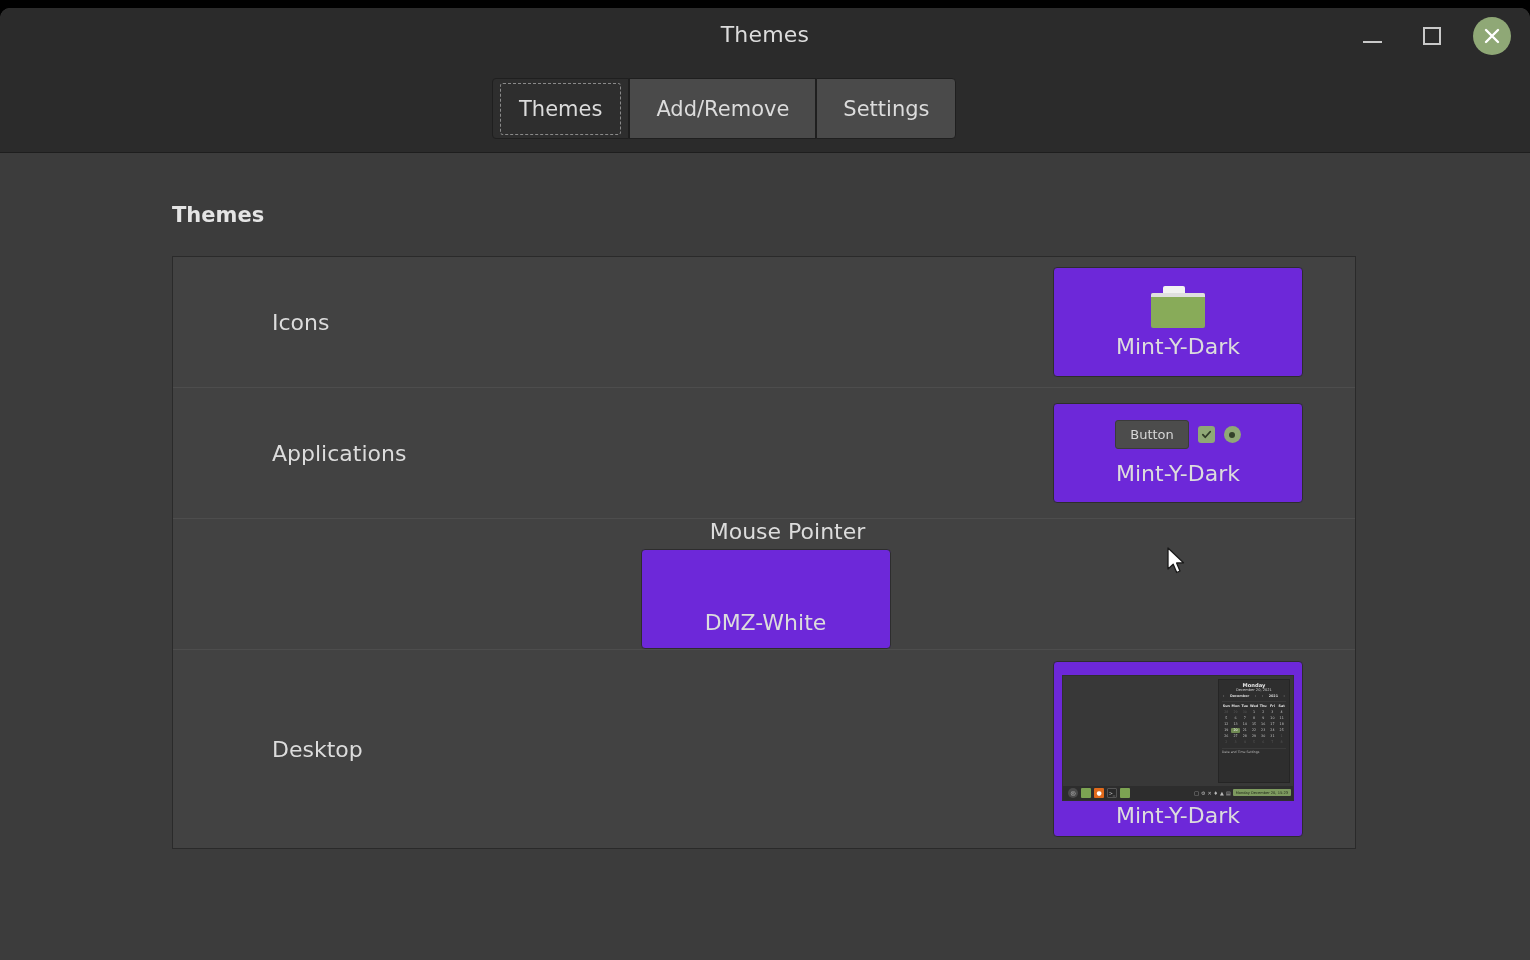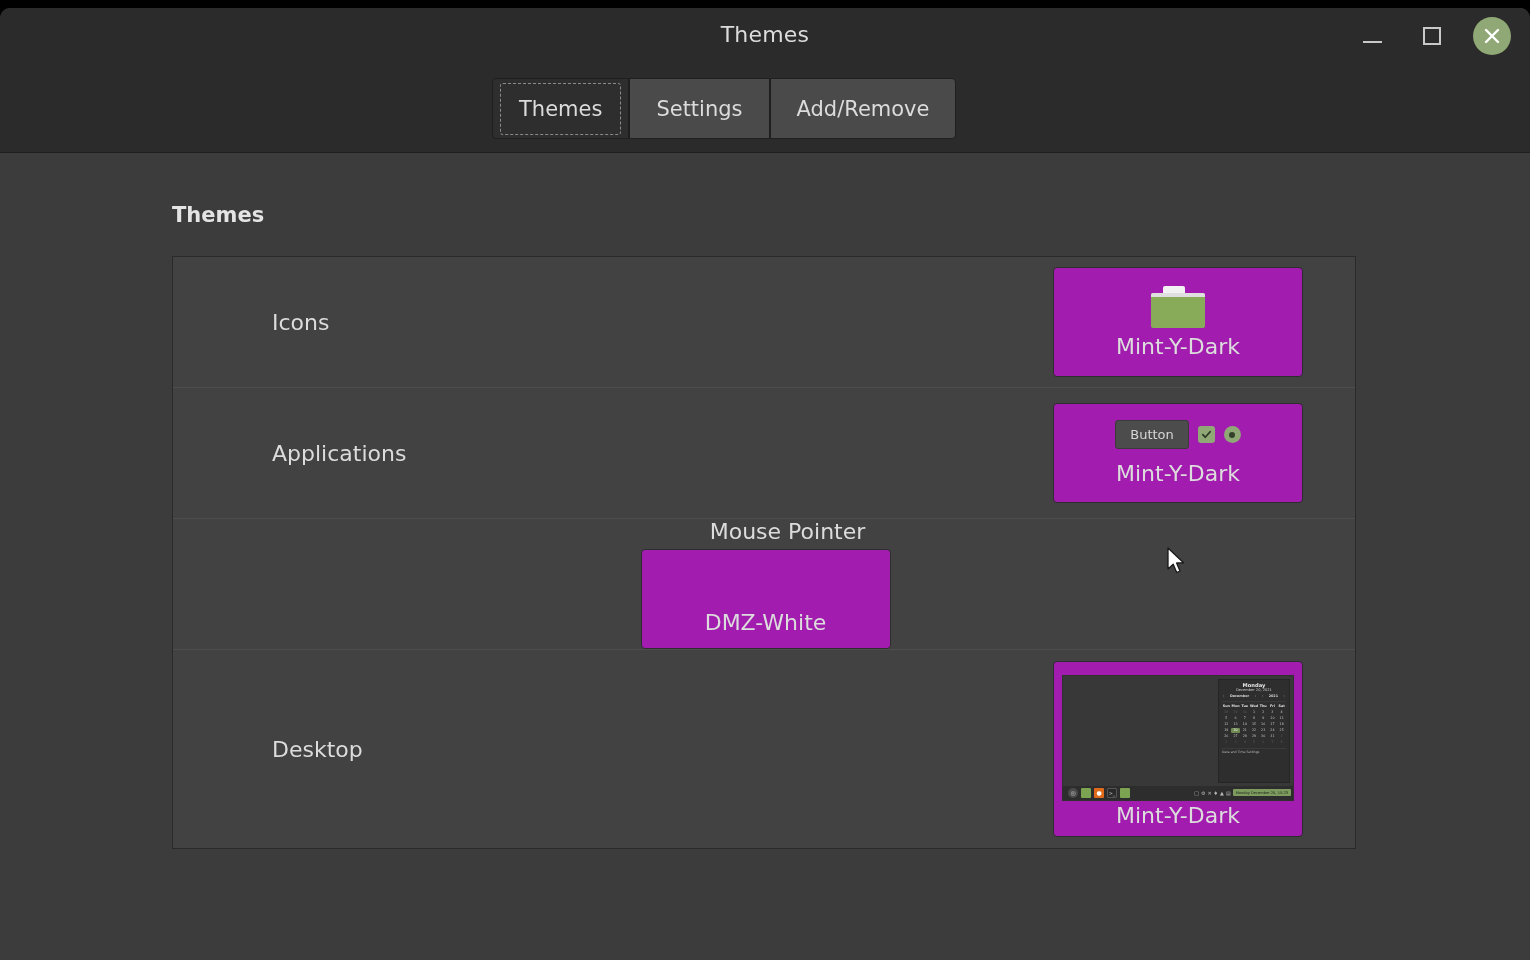--- a/index.html
+++ b/index.html
@@ -135,21 +135,21 @@
   }
   .row:last-child { border-bottom: none; }
 
   .row-label {
     font-size: 22px;
     color: #dcdcdc;
     margin-left: 44px;
   }
 
   .preview-btn {
-    background: #a21caf;
+    background: #6d28d9;
     border: 1px solid #2d2d2d;
     border-radius: 4px;
     display: flex;
     flex-direction: column;
     align-items: center;
     justify-content: center;
     cursor: pointer;
   }
   .preview-name {
     font-size: 22px;
@@ -380,24 +380,24 @@
           </svg>
         </div>
       </div>
     </div>
 
     <div class="tabs">
       <div class="tab active">
         <span class="tab-inner">Themes</span>
       </div>
       <div class="tab">
+        <span class="tab-inner">Add/Remove</span>
+      </div>
+      <div class="tab">
         <span class="tab-inner">Settings</span>
-      </div>
-      <div class="tab">
-        <span class="tab-inner">Add/Remove</span>
       </div>
     </div>
   </div>
 
   <div class="body">
 
     <div class="section-heading">Themes</div>
 
     <div class="list-frame">
 

